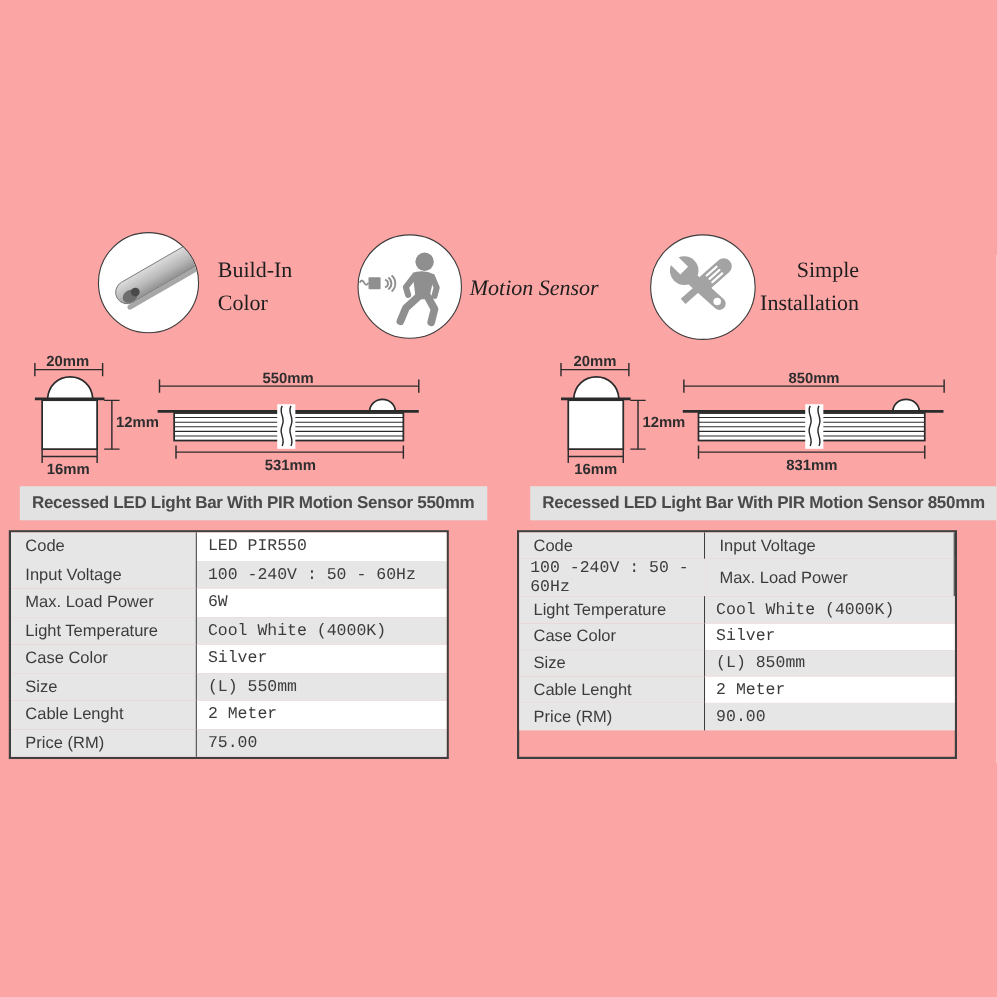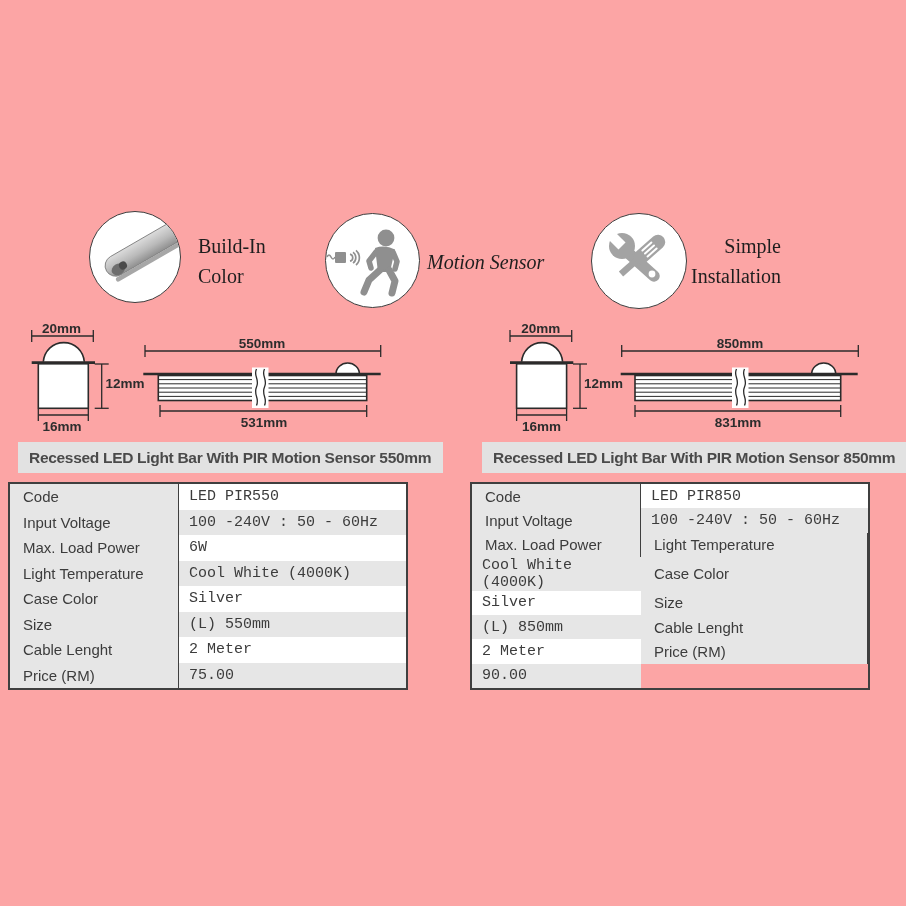--- a/index.html
+++ b/index.html
@@ -229,21 +229,20 @@
     <div class="lbl">Size</div>
     <div class="val alt">(L) 550mm</div>
     <div class="lbl">Cable Lenght</div>
     <div class="val">2 Meter</div>
     <div class="lbl">Price (RM)</div>
     <div class="val alt">75.00</div>
   </div>
 
   <div class="spec-table tb2">
     <div class="lbl">Code</div>
-    <div class="val">LED PIR850</div>
     <div class="lbl">Input Voltage</div>
     <div class="val alt">100 -240V : 50 - 60Hz</div>
     <div class="lbl">Max. Load Power</div>
     <div class="lbl">Light Temperature</div>
     <div class="val alt">Cool White (4000K)</div>
     <div class="lbl">Case Color</div>
     <div class="val">Silver</div>
     <div class="lbl">Size</div>
     <div class="val alt">(L) 850mm</div>
     <div class="lbl">Cable Lenght</div>

